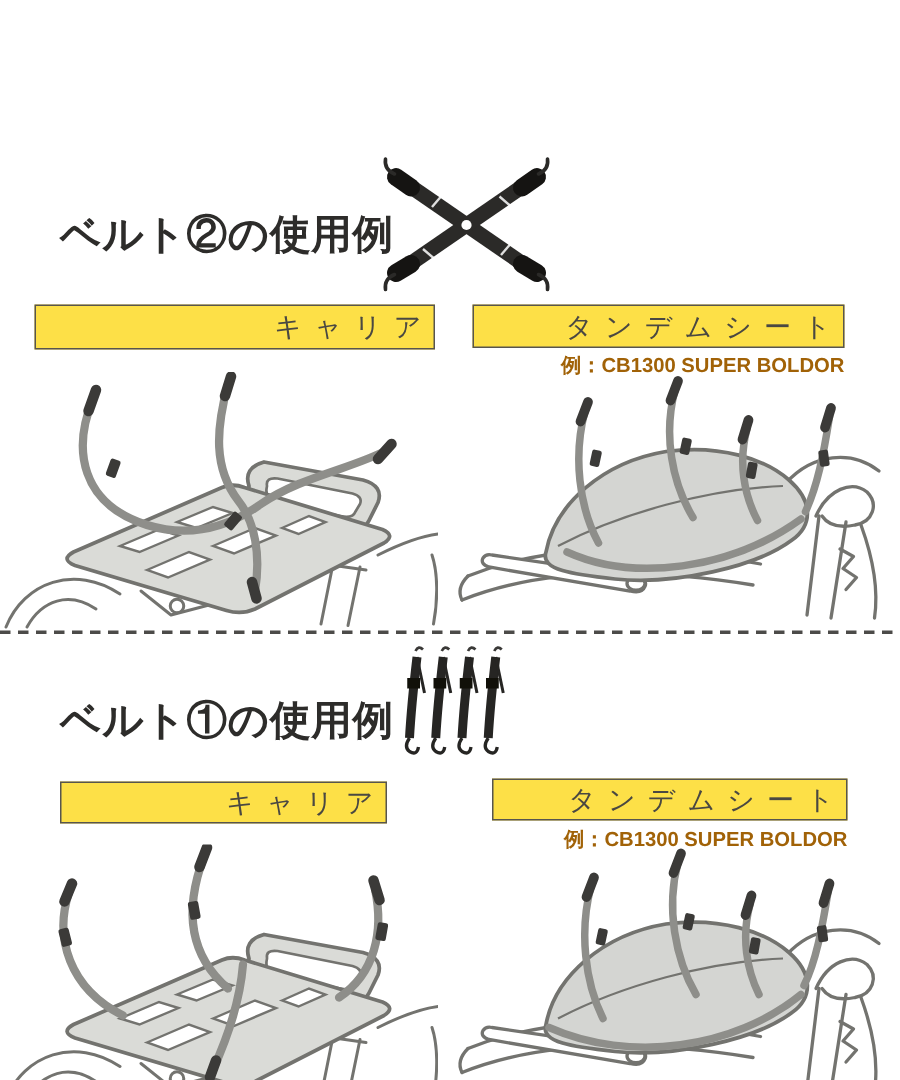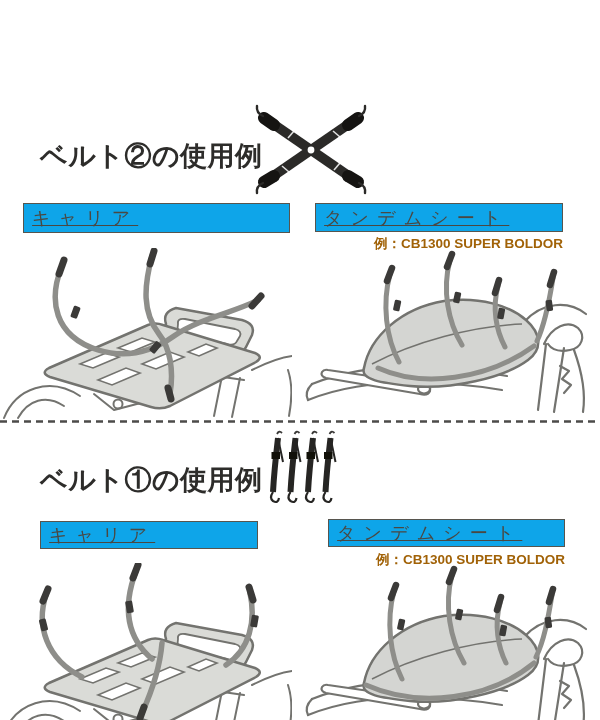--- a/index.html
+++ b/index.html
@@ -14,23 +14,23 @@
   
   .section-heading { position:absolute; font-size:27px; font-weight:700; color:#2d2c2a; letter-spacing:0.5px; white-space:nowrap; }
   .heading-1 { left:40px; top:138px; }
   .heading-2 { left:40px; top:462px; }
 
   
   .xbelt-icon   { position:absolute; left:250px; top:102px; }
   .fourbelt-icon{ position:absolute; left:268px; top:430px; }
 
   
-  .label-box { position:absolute; border:1.5px solid #57554e; background:#0ea5e9;
-               display:flex; align-items:center; justify-content:flex-start;
-               font-size:18px; color:#4a4842; letter-spacing:0.45em; text-indent:0.45em; white-space:nowrap;text-decoration:underline; }
+  .label-box { position:absolute; border:1.5px solid #57554e; background:#fde047;
+               display:flex; align-items:center; justify-content:flex-end;
+               font-size:18px; color:#4a4842; letter-spacing:0.45em; text-indent:0.45em; white-space:nowrap; }
   .box-r1-left  { left:23px;  top:203px; width:267px; height:30px; }
   .box-r1-right { left:315px; top:203px; width:248px; height:29px; }
   .box-r2-left  { left:40px;  top:521px; width:218px; height:28px; }
   .box-r2-right { left:328px; top:519px; width:237px; height:28px; }
 
   
   .caption { position:absolute; font-size:13.5px; font-weight:700; color:#a16207; white-space:nowrap; }
   .caption-1 { top:235px; right:37px; }
   .caption-2 { top:551px; right:35px; }
 

